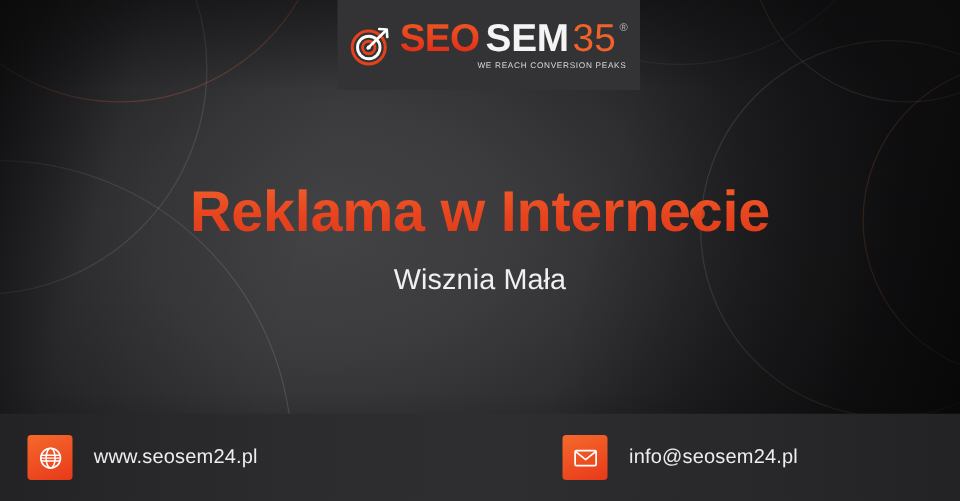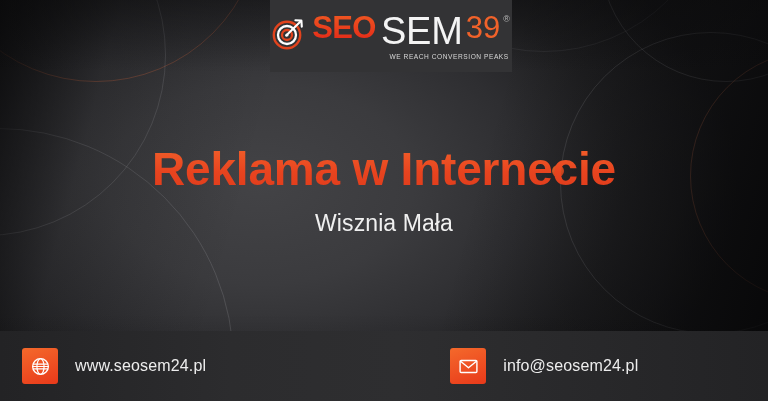--- a/index.html
+++ b/index.html
@@ -50,21 +50,21 @@
   }
   .logo{display:flex;align-items:flex-start;gap:6px;}
   .target-icon{width:34px;height:34px;margin-top:4px;flex:0 0 auto;}
   .wordmark{display:flex;flex-direction:column;line-height:1;}
   .wm-row{display:flex;align-items:flex-start;}
   .wm-seo{
     font-size:31px;font-weight:700;letter-spacing:-.6px;
     background:linear-gradient(180deg,#f05a22 0%,#e32617 100%);
     -webkit-background-clip:text;background-clip:text;color:transparent;
   }
-  .wm-sem{font-size:38px;font-weight:400;letter-spacing:-.2px;color:#f4f4f4;margin-left:5px;text-align:center;}
+  .wm-sem{font-size:31px;font-weight:700;letter-spacing:-.2px;color:#f4f4f4;margin-left:5px;text-align:center;}
   .wm-24{font-size:31px;font-weight:400;color:#f0622a;margin-left:3px;}
   .wm-r{font-size:9px;color:#b9b9b9;margin-left:3px;margin-top:3px;}
   .wm-tag{
     font-size:6.6px;letter-spacing:.55px;color:#d8d8d8;font-weight:400;
     text-align:right;margin-top:4px;padding-right:1px;
   }
   
   .headline-wrap{
     position:absolute;left:0;right:0;top:142px;text-align:center;
   }
@@ -122,21 +122,21 @@
           <circle cx="15" cy="19" r="5" fill="none" stroke="#e2431d" stroke-width="2.3"></circle>
           <circle cx="15" cy="19" r="1.6" fill="#ffffff"></circle>
           <path d="M14.2 19.6 L28.5 5.6" stroke="#ffffff" stroke-width="2.1" stroke-linecap="round"></path>
           <path d="M23.4 4.2 L29.4 4.6 L29.8 10.6" fill="none" stroke="#ffffff" stroke-width="2.1" stroke-linecap="round" stroke-linejoin="round"></path>
         </svg>
       </span>
       <span class="wordmark">
         <span class="wm-row">
           <span class="wm-seo">SEO</span>
           <span class="wm-sem">SEM</span>
-          <span class="wm-24">39</span>
+          <span class="wm-24">35</span>
           <span class="wm-r">®</span>
         </span>
         <span class="wm-tag">WE REACH CONVERSION PEAKS</span>
       </span>
     </div>
   </div>
 
   <div class="headline-wrap">
     <h1 class="title">Reklama w Internecie</h1>
     <p class="subtitle">Wisznia Mała</p>

